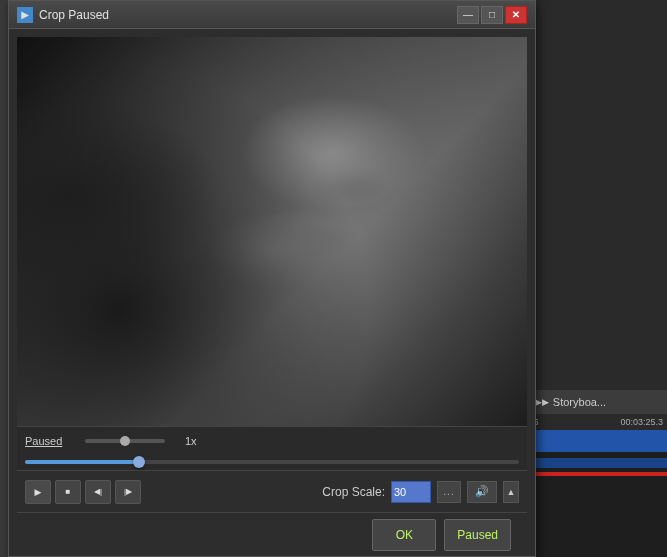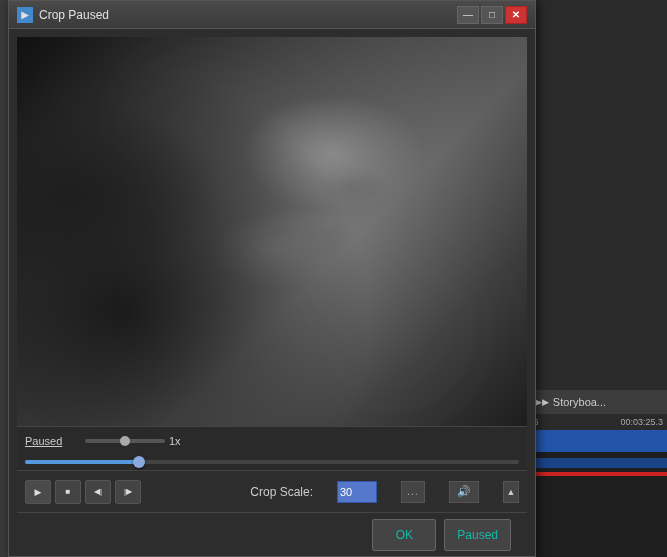--- a/index.html
+++ b/index.html
@@ -229,21 +229,21 @@
       color: #cccccc;
       font-size: 11px;
       width: 60px;
       text-decoration: underline;
     }
 
     .speed-slider-area {
       display: flex;
       align-items: center;
       flex: 1;
-      gap: 4px;
+      gap: 20px;
     }
 
     .speed-slider {
       width: 80px;
       height: 4px;
       background: #555;
       position: relative;
       border-radius: 2px;
     }
 
@@ -335,21 +335,21 @@
     }
 
     .ctrl-btn.play {
       background: #4a4a4a;
     }
 
     .crop-scale-section {
       margin-left: auto;
       display: flex;
       align-items: center;
-      gap: 24px;
+      gap: 6px;
     }
 
     .crop-scale-label {
       font-size: 12px;
       color: #cccccc;
     }
 
     .crop-scale-input {
       width: 40px;
       height: 22px;
@@ -414,21 +414,21 @@
       flex-shrink: 0;
       gap: 8px;
     }
 
     .action-btn {
       height: 32px;
       min-width: 64px;
       background: #444;
       border: 1px solid #666;
       border-radius: 2px;
-      color: #14b8a6;
+      color: #bef264;
       font-size: 12px;
       cursor: pointer;
       display: flex;
       align-items: center;
       justify-content: center;
       padding: 0 12px;
     }
 
     
     .icon-play { font-size: 9px; }

